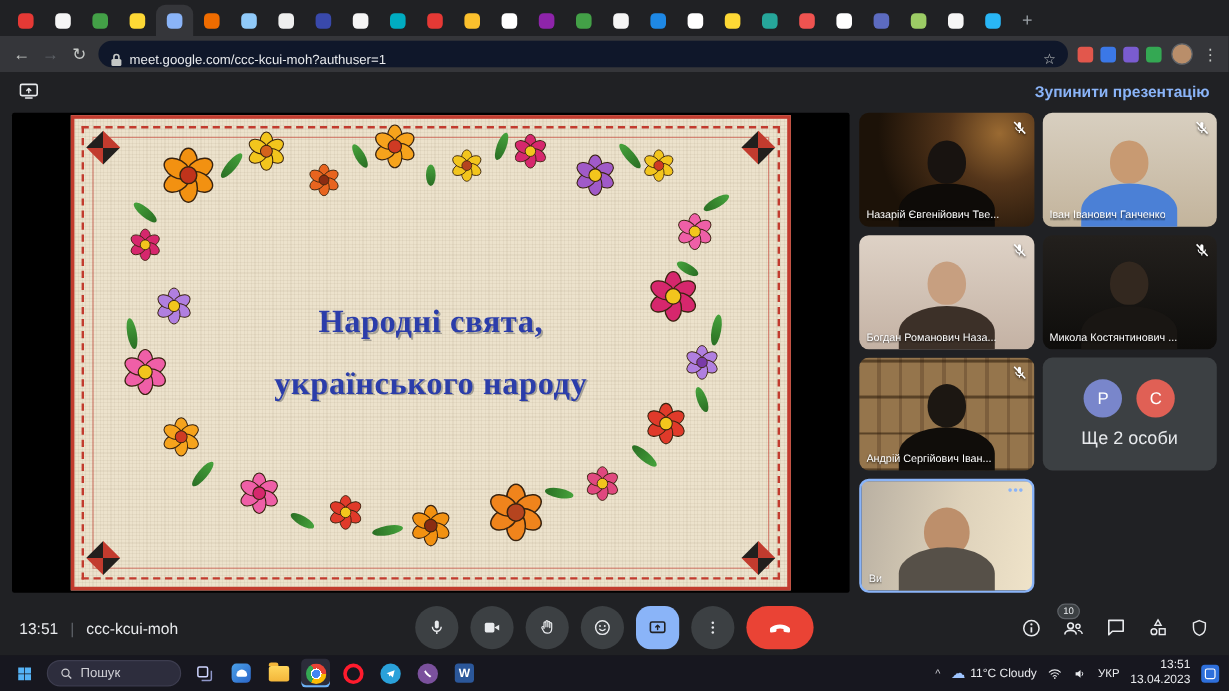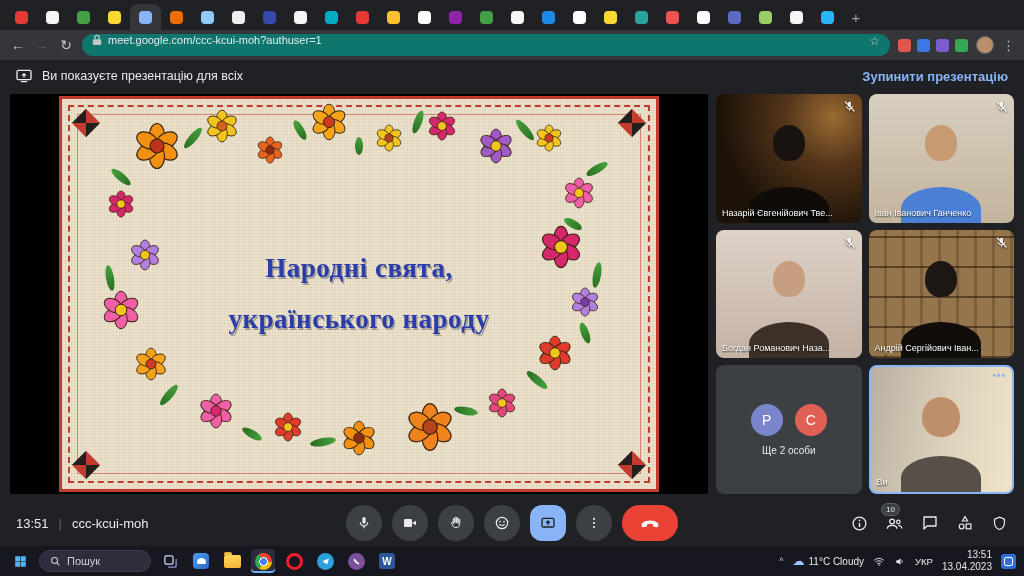--- a/index.html
+++ b/index.html
@@ -10,21 +10,21 @@
   .tabstrip{height:30px;background:#202124;display:flex;align-items:flex-end;padding:4px 6px 0;gap:1px}
   .tab{width:31px;height:26px;border-radius:8px 8px 0 0;display:flex;align-items:center;justify-content:center;flex:0 0 auto}
   .tab.active{background:#35363a}
   .favicon{width:13px;height:13px;border-radius:4px;display:block}
   .newtab{width:24px;height:26px;color:#9aa0a6;display:flex;align-items:center;justify-content:center;font-size:15px}
 
   
   .toolbar{height:30px;background:#35363a;display:flex;align-items:center;gap:8px;padding:0 10px}
   .nav{color:#c4c7c5;font-size:14px;width:16px;text-align:center}
   .nav.disabled{color:#5f6368}
-  .omnibox{flex:1;height:22px;background:#0f766e;border-radius:12px;display:flex;align-items:flex-start;gap:6px;padding:0 10px;color:#e8eaed;font-size:11px}
+  .omnibox{flex:1;height:22px;background:#0f172a;border-radius:12px;display:flex;align-items:flex-end;gap:6px;padding:0 10px;color:#e8eaed;font-size:11px}
   .omnibox .url{flex:1;white-space:nowrap;overflow:hidden}
   .star{color:#c4c7c5;font-size:12px}
   .extwrap{display:flex;gap:6px;align-items:center}
   .ext{width:13px;height:13px;border-radius:3px;display:block}
   .avatar-sm{width:18px;height:18px;border-radius:50%;background:#b98e6a;border:1px solid #5f6368}
   .kebab{color:#c4c7c5;font-size:13px;width:12px;text-align:center}
 
   
   .meet{flex:1;display:flex;flex-direction:column;min-height:0;background:#202124}
   .banner{height:32px;display:flex;align-items:center;gap:10px;padding:0 16px;color:#e8eaed;font-size:12.5px}
@@ -55,21 +55,21 @@
   .tile .sil{position:absolute;inset:0}
   .tile .head{position:absolute;left:50%;top:24%;width:32px;height:36px;transform:translateX(-50%);border-radius:50% 50% 46% 46%}
   .tile .body{position:absolute;left:50%;bottom:-8px;width:80px;height:44px;transform:translateX(-50%);border-radius:50% 50% 0 0}
   .tile-name{position:absolute;left:6px;bottom:5px;color:#fff;font-size:9px;text-shadow:0 1px 2px rgba(0,0,0,.85);max-width:88%;white-space:nowrap;overflow:hidden}
   .mic-off{position:absolute;top:6px;right:6px;width:13px;height:13px;filter:drop-shadow(0 1px 1px rgba(0,0,0,.7))}
   .tile.self{border:2px solid #8ab4f8}
   .self-dots{position:absolute;top:3px;right:6px;color:#8ab4f8;font-size:10px;letter-spacing:1px;font-weight:bold}
   .ovwrap{position:absolute;inset:0;display:flex;flex-direction:column;align-items:center;justify-content:center;gap:9px}
   .ovavs{display:flex;gap:12px}
   .ovav{width:32px;height:32px;border-radius:50%;color:#fff;display:flex;align-items:center;justify-content:center;font-size:14px}
-  .ovlabel{color:#e8eaed;font-size:10px}
+  .ovlabel{color:#e8eaed;font-size:15px}
 
   
   .controlbar{height:46px;display:flex;align-items:center;padding:0 16px;color:#e8eaed;position:relative}
   .cb-left{display:flex;align-items:center;gap:10px;font-size:13px}
   .cb-sep{color:#5f6368}
   .cb-center{position:absolute;left:50%;transform:translateX(-50%);display:flex;align-items:center;gap:10px}
   .cbtn{width:36px;height:36px;border-radius:50%;background:#3c4043;display:flex;align-items:center;justify-content:center}
   .cbtn.present{background:#8ab4f8;border-radius:12px}
   .cbtn.end{width:56px;background:#ea4335;border-radius:18px}
   .cb-right{margin-left:auto;display:flex;align-items:center;gap:17px}
@@ -212,21 +212,20 @@
   </div>
 
   <div class="meet">
 
     <div class="banner">
       <svg width="16" height="14" viewBox="0 0 24 20">
         <rect x="1.5" y="1.5" width="21" height="14" rx="2" fill="none" stroke="#e8eaed" stroke-width="2"></rect>
         <path d="M12 12V6.5m0 0L9.5 9m2.5-2.5L14.5 9" stroke="#e8eaed" stroke-width="1.8" fill="none" stroke-linecap="round"></path>
         <path d="M8 18.5h8" stroke="#e8eaed" stroke-width="2" stroke-linecap="round"></path>
       </svg>
-      <span>Ви показуєте презентацію для всіх</span>
       <span class="stop">Зупинити презентацію</span>
     </div>
 
     <div class="content">
 
       <div class="stage">
         <div class="slide">
           <div class="corner tl"></div>
           <div class="corner tr"></div>
           <div class="corner bl"></div>
@@ -520,20 +519,33 @@
       <div class="body" style="background: rgb(60, 48, 40);"></div>
     </div>
     <svg class="mic-off" viewBox="0 0 24 24">
       <rect x="9.5" y="3" width="5" height="10" rx="2.5" fill="#fff"></rect>
       <path d="M6.5 11a5.5 5.5 0 0 0 11 0" fill="none" stroke="#fff" stroke-width="1.8"></path>
       <path d="M12 16.5V20" stroke="#fff" stroke-width="1.8"></path>
       <path d="M4 3l17 18" stroke="#fff" stroke-width="2.4"></path>
     </svg>
     <span class="tile-name">Богдан Романович Наза...</span>
   </div>
+          <div class="tile" style="background: linear-gradient(rgb(35, 32, 29), rgb(14, 13, 11));">
+    <div class="sil">
+      <div class="head" style="background: rgb(51, 40, 31);"></div>
+      <div class="body" style="background: rgb(25, 22, 19);"></div>
+    </div>
+    <svg class="mic-off" viewBox="0 0 24 24">
+      <rect x="9.5" y="3" width="5" height="10" rx="2.5" fill="#fff"></rect>
+      <path d="M6.5 11a5.5 5.5 0 0 0 11 0" fill="none" stroke="#fff" stroke-width="1.8"></path>
+      <path d="M12 16.5V20" stroke="#fff" stroke-width="1.8"></path>
+      <path d="M4 3l17 18" stroke="#fff" stroke-width="2.4"></path>
+    </svg>
+    <span class="tile-name">Микола Костянтинович ...</span>
+  </div>
           <div class="tile" style="background: repeating-linear-gradient(0deg, rgba(40, 24, 8, 0.55) 0px, rgba(40, 24, 8, 0.55) 2px, transparent 2px, transparent 30px), repeating-linear-gradient(90deg, rgb(149, 117, 76) 0px, rgb(149, 117, 76) 15px, rgb(125, 95, 61) 15px, rgb(125, 95, 61) 18px);">
     <div class="sil">
       <div class="head" style="background: rgb(28, 23, 18);"></div>
       <div class="body" style="background: rgb(16, 13, 10);"></div>
     </div>
     <svg class="mic-off" viewBox="0 0 24 24">
       <rect x="9.5" y="3" width="5" height="10" rx="2.5" fill="#fff"></rect>
       <path d="M6.5 11a5.5 5.5 0 0 0 11 0" fill="none" stroke="#fff" stroke-width="1.8"></path>
       <path d="M12 16.5V20" stroke="#fff" stroke-width="1.8"></path>
       <path d="M4 3l17 18" stroke="#fff" stroke-width="2.4"></path>

